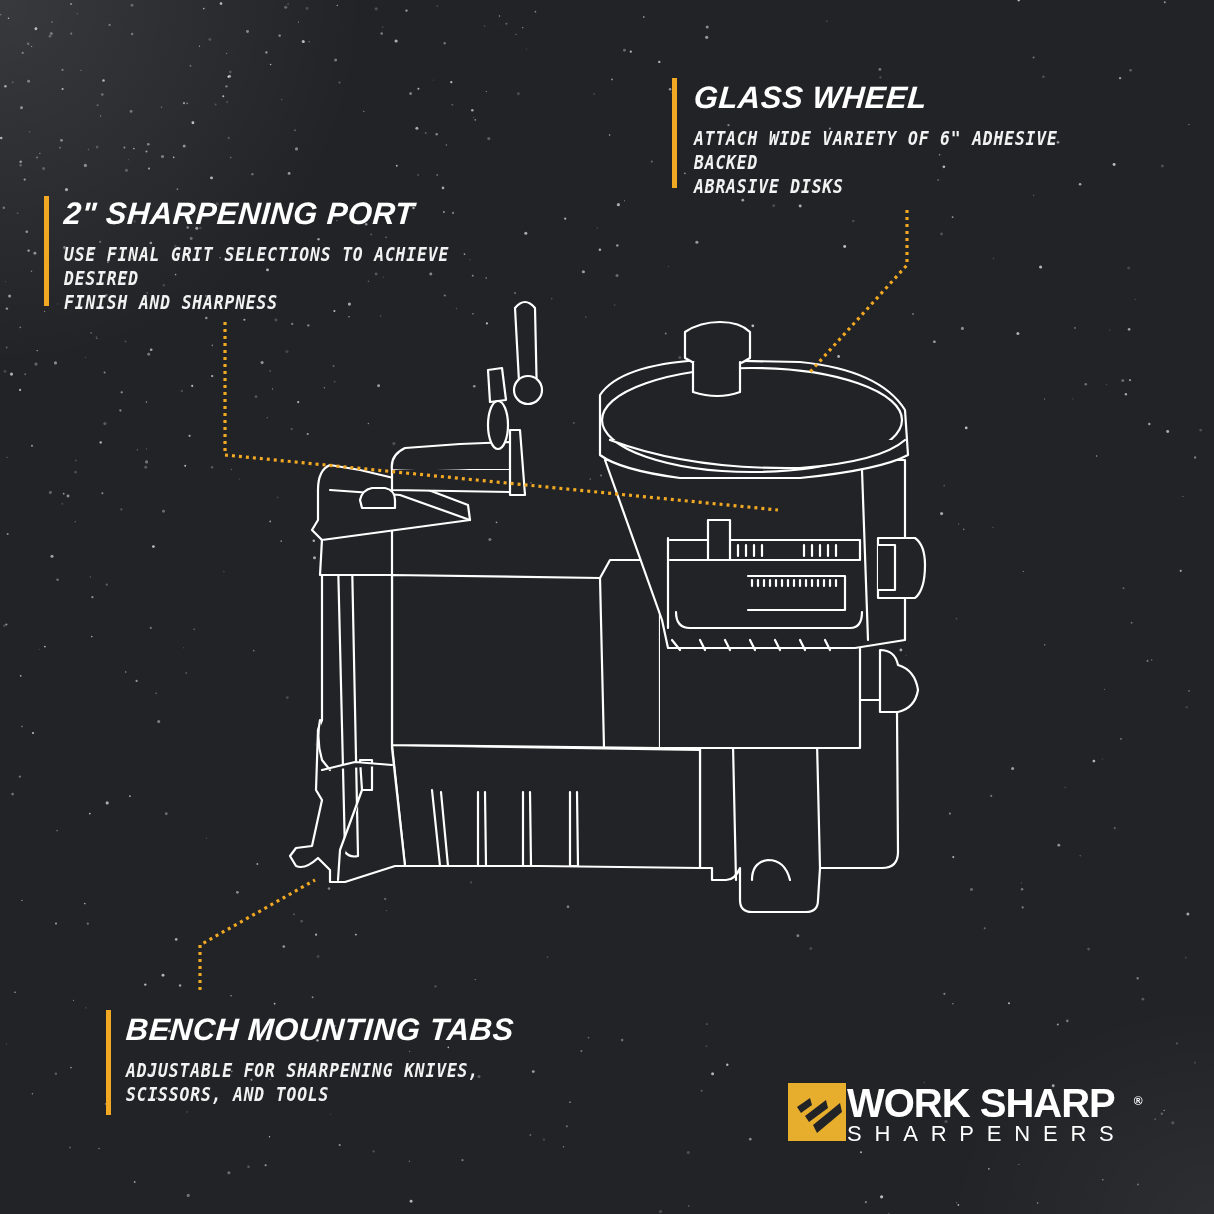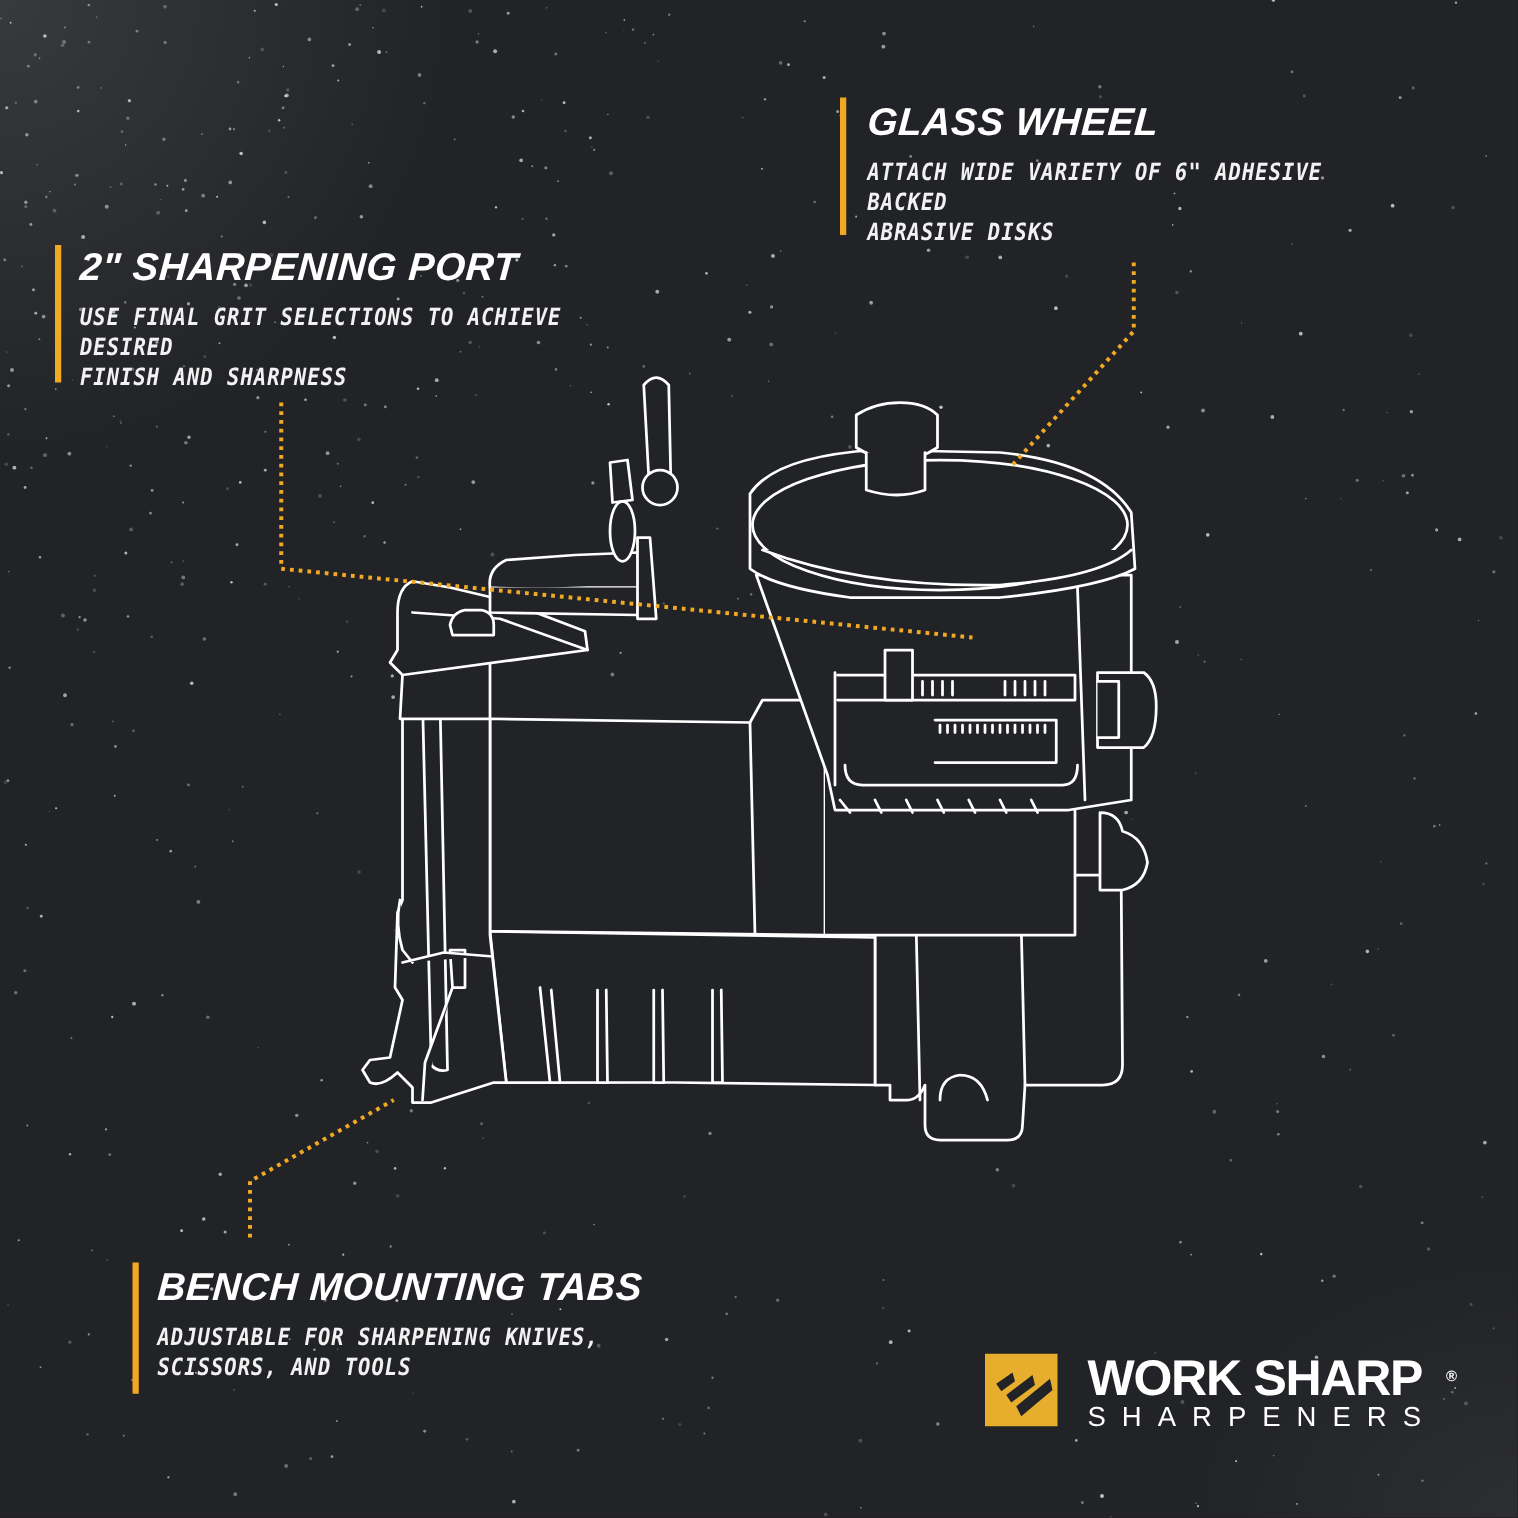--- a/index.html
+++ b/index.html
@@ -31,21 +31,21 @@
   }
   .callout .desc {
     font-family: "DejaVu Sans Mono", monospace;
     font-weight: 700; font-style: italic;
     color: #f2f2f2; font-size: 19px; line-height: 24px; letter-spacing: 1px;
     margin-top: 10px; white-space: pre-line;
     transform: scaleX(0.86); transform-origin: left;
   }
   .logo { position: absolute; left: 788px; top: 1083px; display: flex; align-items: flex-start; }
   .logo-mark { width: 58px; height: 58px; background: #e7ae2e; position: relative; }
-  .logo-text { margin-left: 24px; }
+  .logo-text { margin-left: 1px; }
   .logo-word {
     font-family: "Liberation Sans", sans-serif; font-weight: 700;
     color: #ffffff; font-size: 40px; line-height: 40px; letter-spacing: -1px;
     position: relative; white-space: nowrap;
   }
   .logo-word .reg { font-size: 12px; position: absolute; right: -16px; bottom: 2px; letter-spacing: 0; }
   .logo-sub {
     font-family: "Liberation Sans", sans-serif; font-weight: 400;
     color: #ffffff; font-size: 22px; letter-spacing: 12.8px; line-height: 22px;
     white-space: nowrap;

